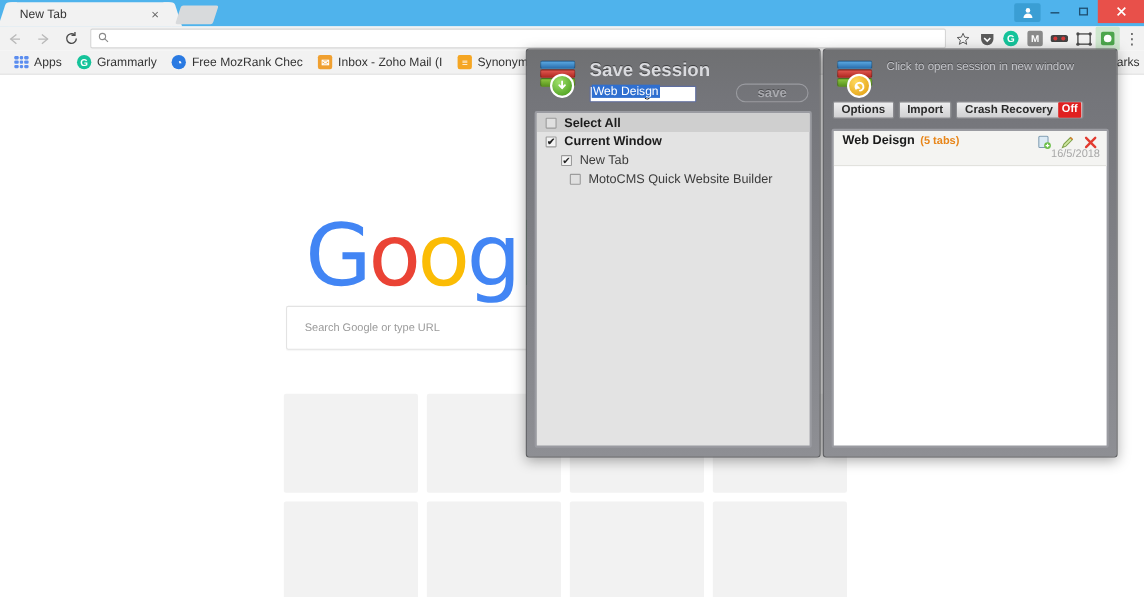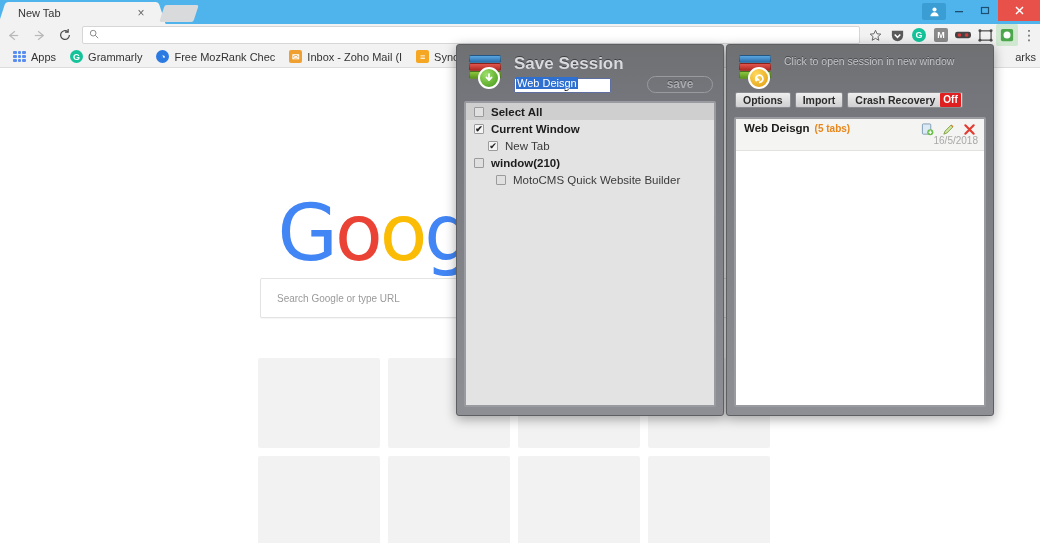--- a/index.html
+++ b/index.html
@@ -129,21 +129,21 @@
   .fakesearch-ph { font-size: 10px; color: #9a9a9a; }
 
   .tiles {
     position: absolute; top: 290px; left: 258px; width: 580px;
     display: grid; grid-template-columns: repeat(4, 122px); gap: 8px 8px;
   }
   .tile { height: 90px; background: #f2f2f2; border-radius: 2px; cursor: pointer; }
 
   
   .popup {
-    position: absolute; top: 44px; left: 456px; width: 538px; height: 372px;
+    position: absolute; top: 44px; left: 478px; width: 538px; height: 372px;
     display: flex; gap: 0;
     filter: drop-shadow(0 3px 6px rgba(0,0,0,.35));
   }
   .panel {
     background: linear-gradient(180deg, #6f7072 0%, #74757a 12%, #8e8f94 100%);
     border: 1px solid #5e5f62;
     border-radius: 3px;
     display: flex; flex-direction: column;
   }
   .panel-save { width: 268px; margin-right: 2px; }
@@ -469,24 +469,20 @@
           <span class="cb unchecked"></span>
           <span>Select All</span>
         </div>
         <div class="row bold">
           <span class="cb">✔</span>
           <span>Current Window</span>
         </div>
         <div class="row child">
           <span class="cb">✔</span>
           <span>New Tab</span>
-        </div>
-        <div class="row bold">
-          <span class="cb unchecked"></span>
-          <span>window(210)</span>
         </div>
         <div class="row child2">
           <span class="cb unchecked"></span>
           <span>MotoCMS Quick Website Builder</span>
         </div>
       </div>
     </div>
 
     <div class="panel panel-restore">
       <div class="panel-head">

